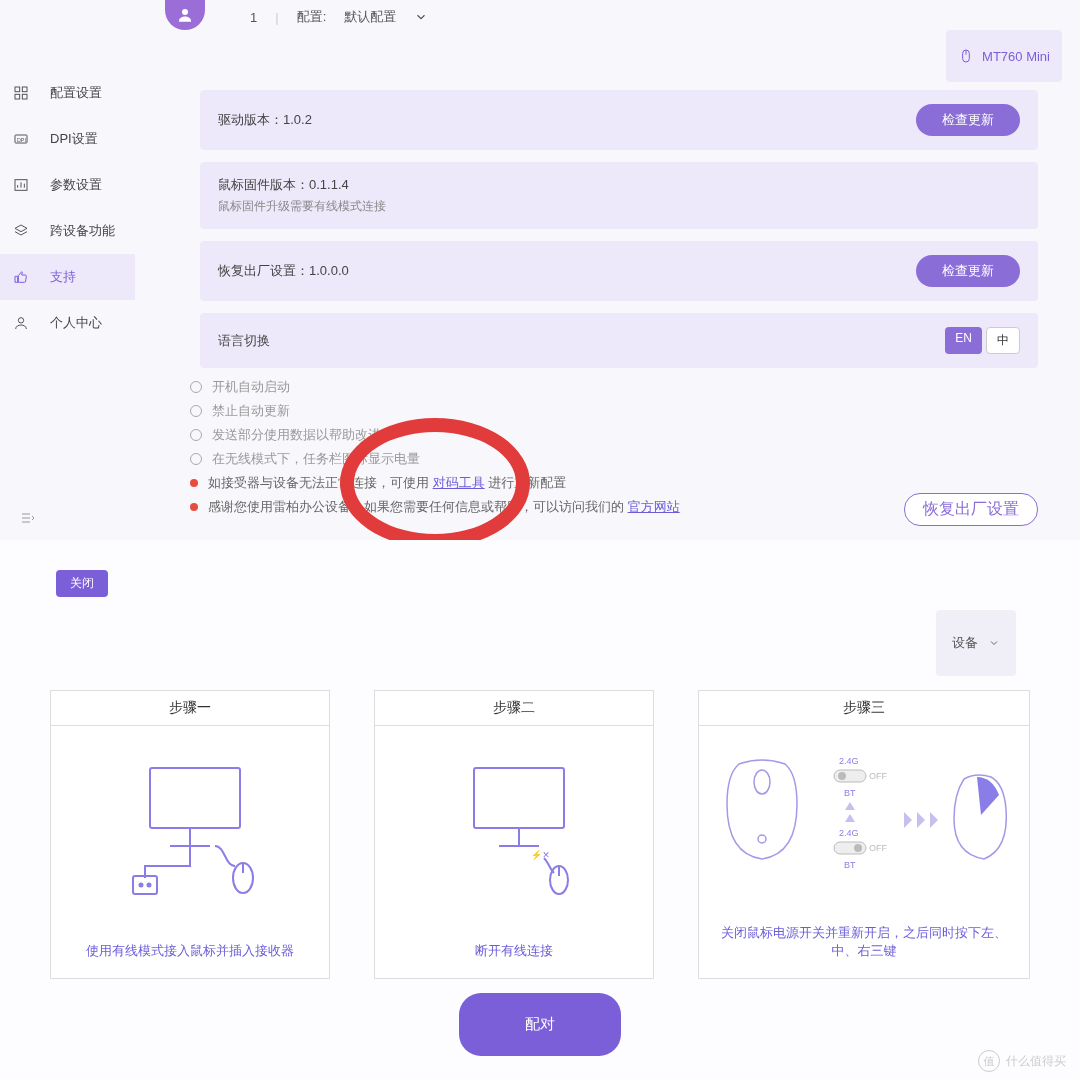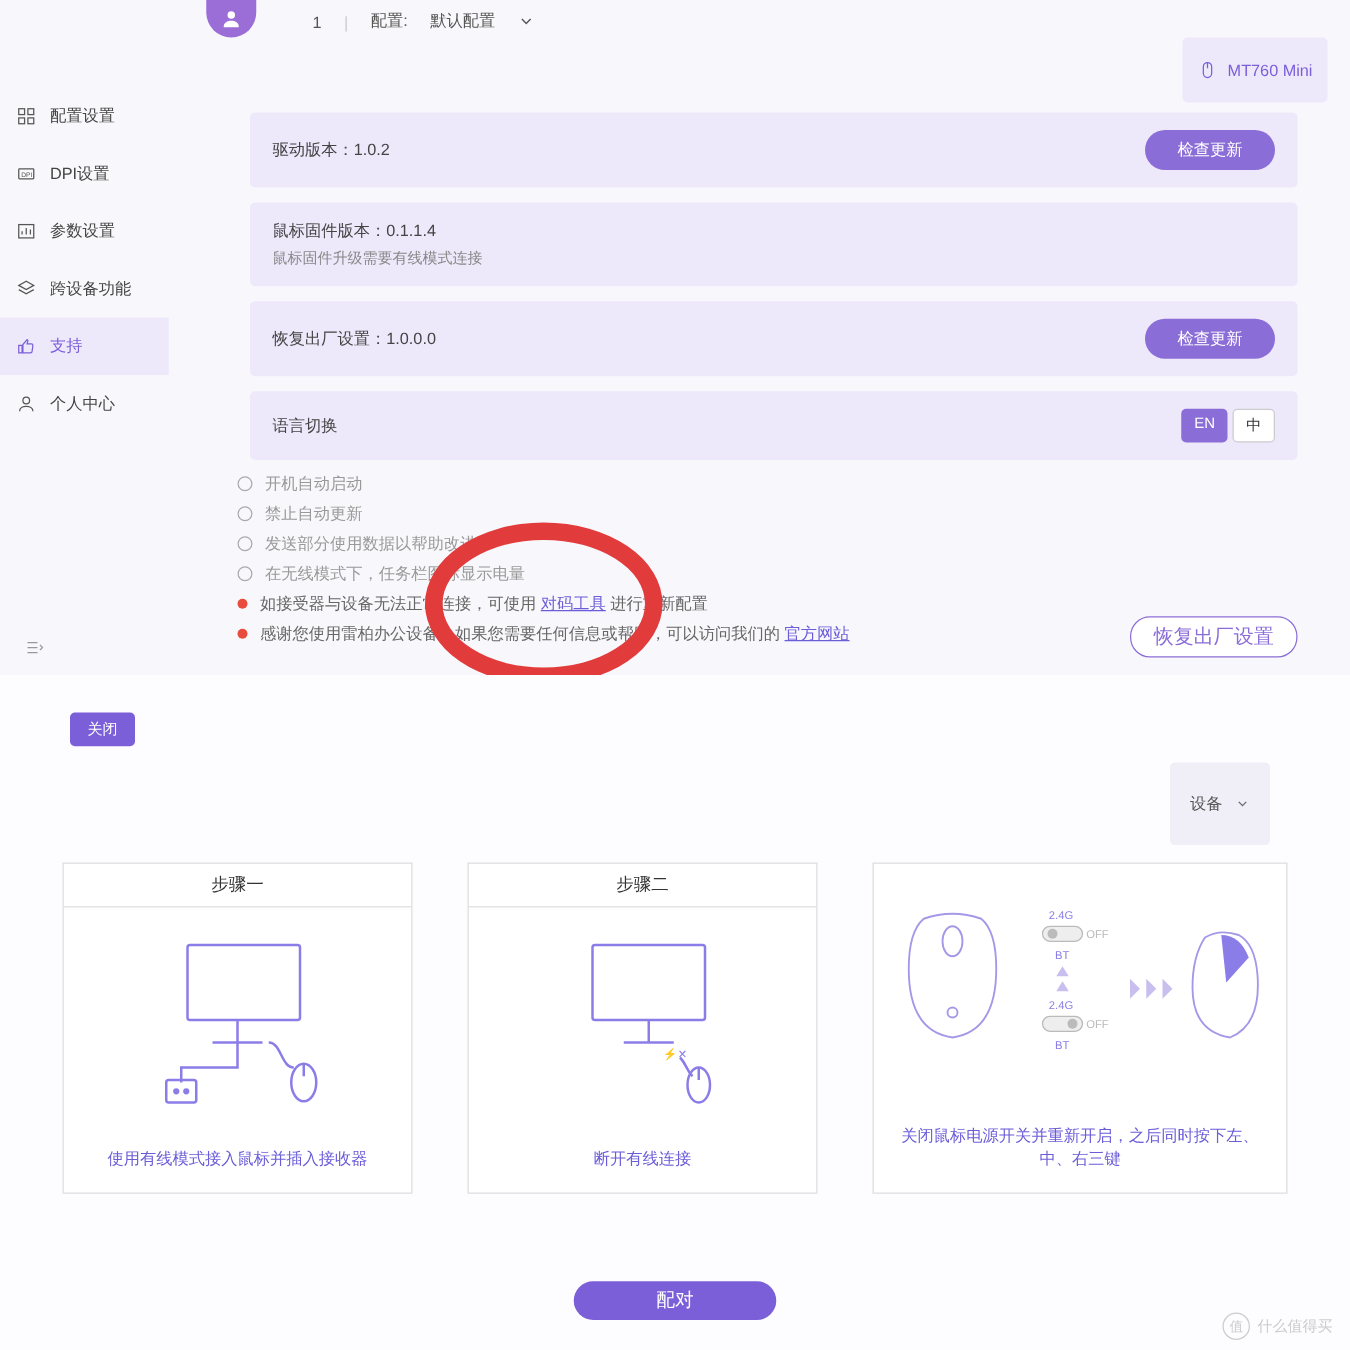--- a/index.html
+++ b/index.html
@@ -7,21 +7,21 @@
 
 .top-panel { height: 540px; background: #f8f8fc; position: relative; }
 .header-strip { height: 60px; display: flex; align-items: flex-start; padding-left: 170px; padding-top: 8px; }
 .avatar-badge { position: absolute; left: 165px; top: 0; width: 40px; height: 30px; background: #9b6dd7; border-radius: 0 0 20px 20px; display: flex; align-items: center; justify-content: center; }
 .avatar-badge svg { width: 18px; height: 18px; }
 .config-bar { display: flex; align-items: center; gap: 18px; margin-left: 80px; color: #555; font-size: 13px; }
 .divider-v { color: #ccc; }
 .device-tag { position: absolute; right: 18px; top: 30px; background: #eee8fb; border-radius: 4px; padding: 18px 12px; display: flex; align-items: center; gap: 8px; color: #7b5fd9; font-size: 13px; }
 
 .sidebar { position: absolute; left: 0; top: 70px; width: 135px; }
-.side-item { display: flex; align-items: center; gap: 10px; padding: 14px 12px; color: #444; font-size: 13px; cursor: pointer; }
+.side-item { display: flex; align-items: center; gap: 20px; padding: 14px 12px; color: #444; font-size: 13px; cursor: pointer; }
 .side-item.active { background: #eee8fb; color: #7b5fd9; }
 .side-icon { width: 18px; height: 18px; display: flex; align-items: center; justify-content: center; }
 
 .main { position: absolute; left: 200px; right: 42px; top: 90px; }
 .info-row { background: #eee8fb; border-radius: 4px; padding: 14px 18px; margin-bottom: 12px; display: flex; align-items: center; justify-content: space-between; color: #444; }
 .info-row .sub { color: #888; font-size: 12px; margin-top: 4px; }
 .btn-check { background: #8b6dd8; color: #fff; border: none; border-radius: 18px; padding: 7px 26px; font-size: 13px; cursor: pointer; }
 .lang-box { display: flex; gap: 4px; }
 .lang-pill { padding: 4px 10px; border-radius: 4px; font-size: 12px; cursor: pointer; }
 .lang-en { background: #8b6dd8; color: #fff; }
@@ -44,21 +44,21 @@
 .close-btn { position: absolute; left: 56px; top: 30px; background: #7b5fd9; color: #fff; border: none; border-radius: 4px; padding: 5px 14px; font-size: 12px; cursor: pointer; }
 .device-dd { position: absolute; right: 64px; top: 70px; background: #f0eef7; border-radius: 4px; padding: 24px 16px; display: flex; align-items: center; gap: 10px; color: #555; font-size: 13px; cursor: pointer; }
 
 .steps { display: flex; gap: 44px; justify-content: center; margin-top: 120px; }
 .step-card { width: 290px; border: 1px solid #ddd; background: #fff; display: flex; flex-direction: column; }
 .step-card.wide { width: 340px; }
 .step-head { border-bottom: 1px solid #ddd; text-align: center; padding: 8px 0; font-size: 14px; color: #333; }
 .step-body { flex: 1; display: flex; align-items: center; justify-content: center; padding: 18px 10px; min-height: 180px; }
 .step-foot { text-align: center; padding: 12px 10px 18px; font-size: 13px; color: #6b5dd8; }
 
-.pair-btn { position: absolute; left: 50%; transform: translateX(-50%); bottom: 24px; background: #7b5fd9; color: #fff; border: none; border-radius: 22px; padding: 6px 66px; font-size: 15px; cursor: pointer; }
+.pair-btn { position: absolute; left: 50%; transform: translateX(-50%); bottom: 24px; background: #7b5fd9; color: #fff; border: none; border-radius: 22px; padding: 22px 66px; font-size: 15px; cursor: pointer; }
 
 .watermark { position: absolute; right: 14px; bottom: 8px; color: #ccc; font-size: 12px; display: flex; align-items: center; gap: 6px; }
 .wm-circle { width: 22px; height: 22px; border: 1px solid #ccc; border-radius: 50%; display: flex; align-items: center; justify-content: center; font-size: 11px; }
 
 svg { display: block; }
 </style>
 </head>
 <body>
 
 <div class="top-panel">
@@ -266,20 +266,21 @@
           <text x="92" y="100" font-size="9" fill="#8b7de8" stroke="none">⚡✕</text>
           <path d="M105 100 c5 5 5 10 10 15"></path>
           <ellipse cx="120" cy="122" rx="9" ry="14"></ellipse>
             <line x1="120" y1="108" x2="120" y2="118"></line>
         </svg>
       </div>
       <div class="step-foot">断开有线连接</div>
     </div>
 
     <div class="step-card wide">
+      <div class="step-head">步骤三</div>
       <div class="step-body">
         <svg width="310" height="150" viewBox="0 0 310 150" fill="none">
           <g stroke="#a598e8" stroke-width="1.5">
             <path d="M30 20 q-12 10 -12 40 q0 50 35 55 q35 -5 35 -55 q0 -30 -12 -40 q-23 -8 -46 0z"></path>
             <ellipse cx="53" cy="38" rx="8" ry="12"></ellipse>
               <circle cx="53" cy="95" r="4"></circle>
           </g>
           <g font-size="9" fill="#8b7de8">
             <text x="130" y="20">2.4G</text>
             <rect x="125" y="26" width="32" height="12" rx="6" stroke="#bbb" fill="#eee"></rect>

